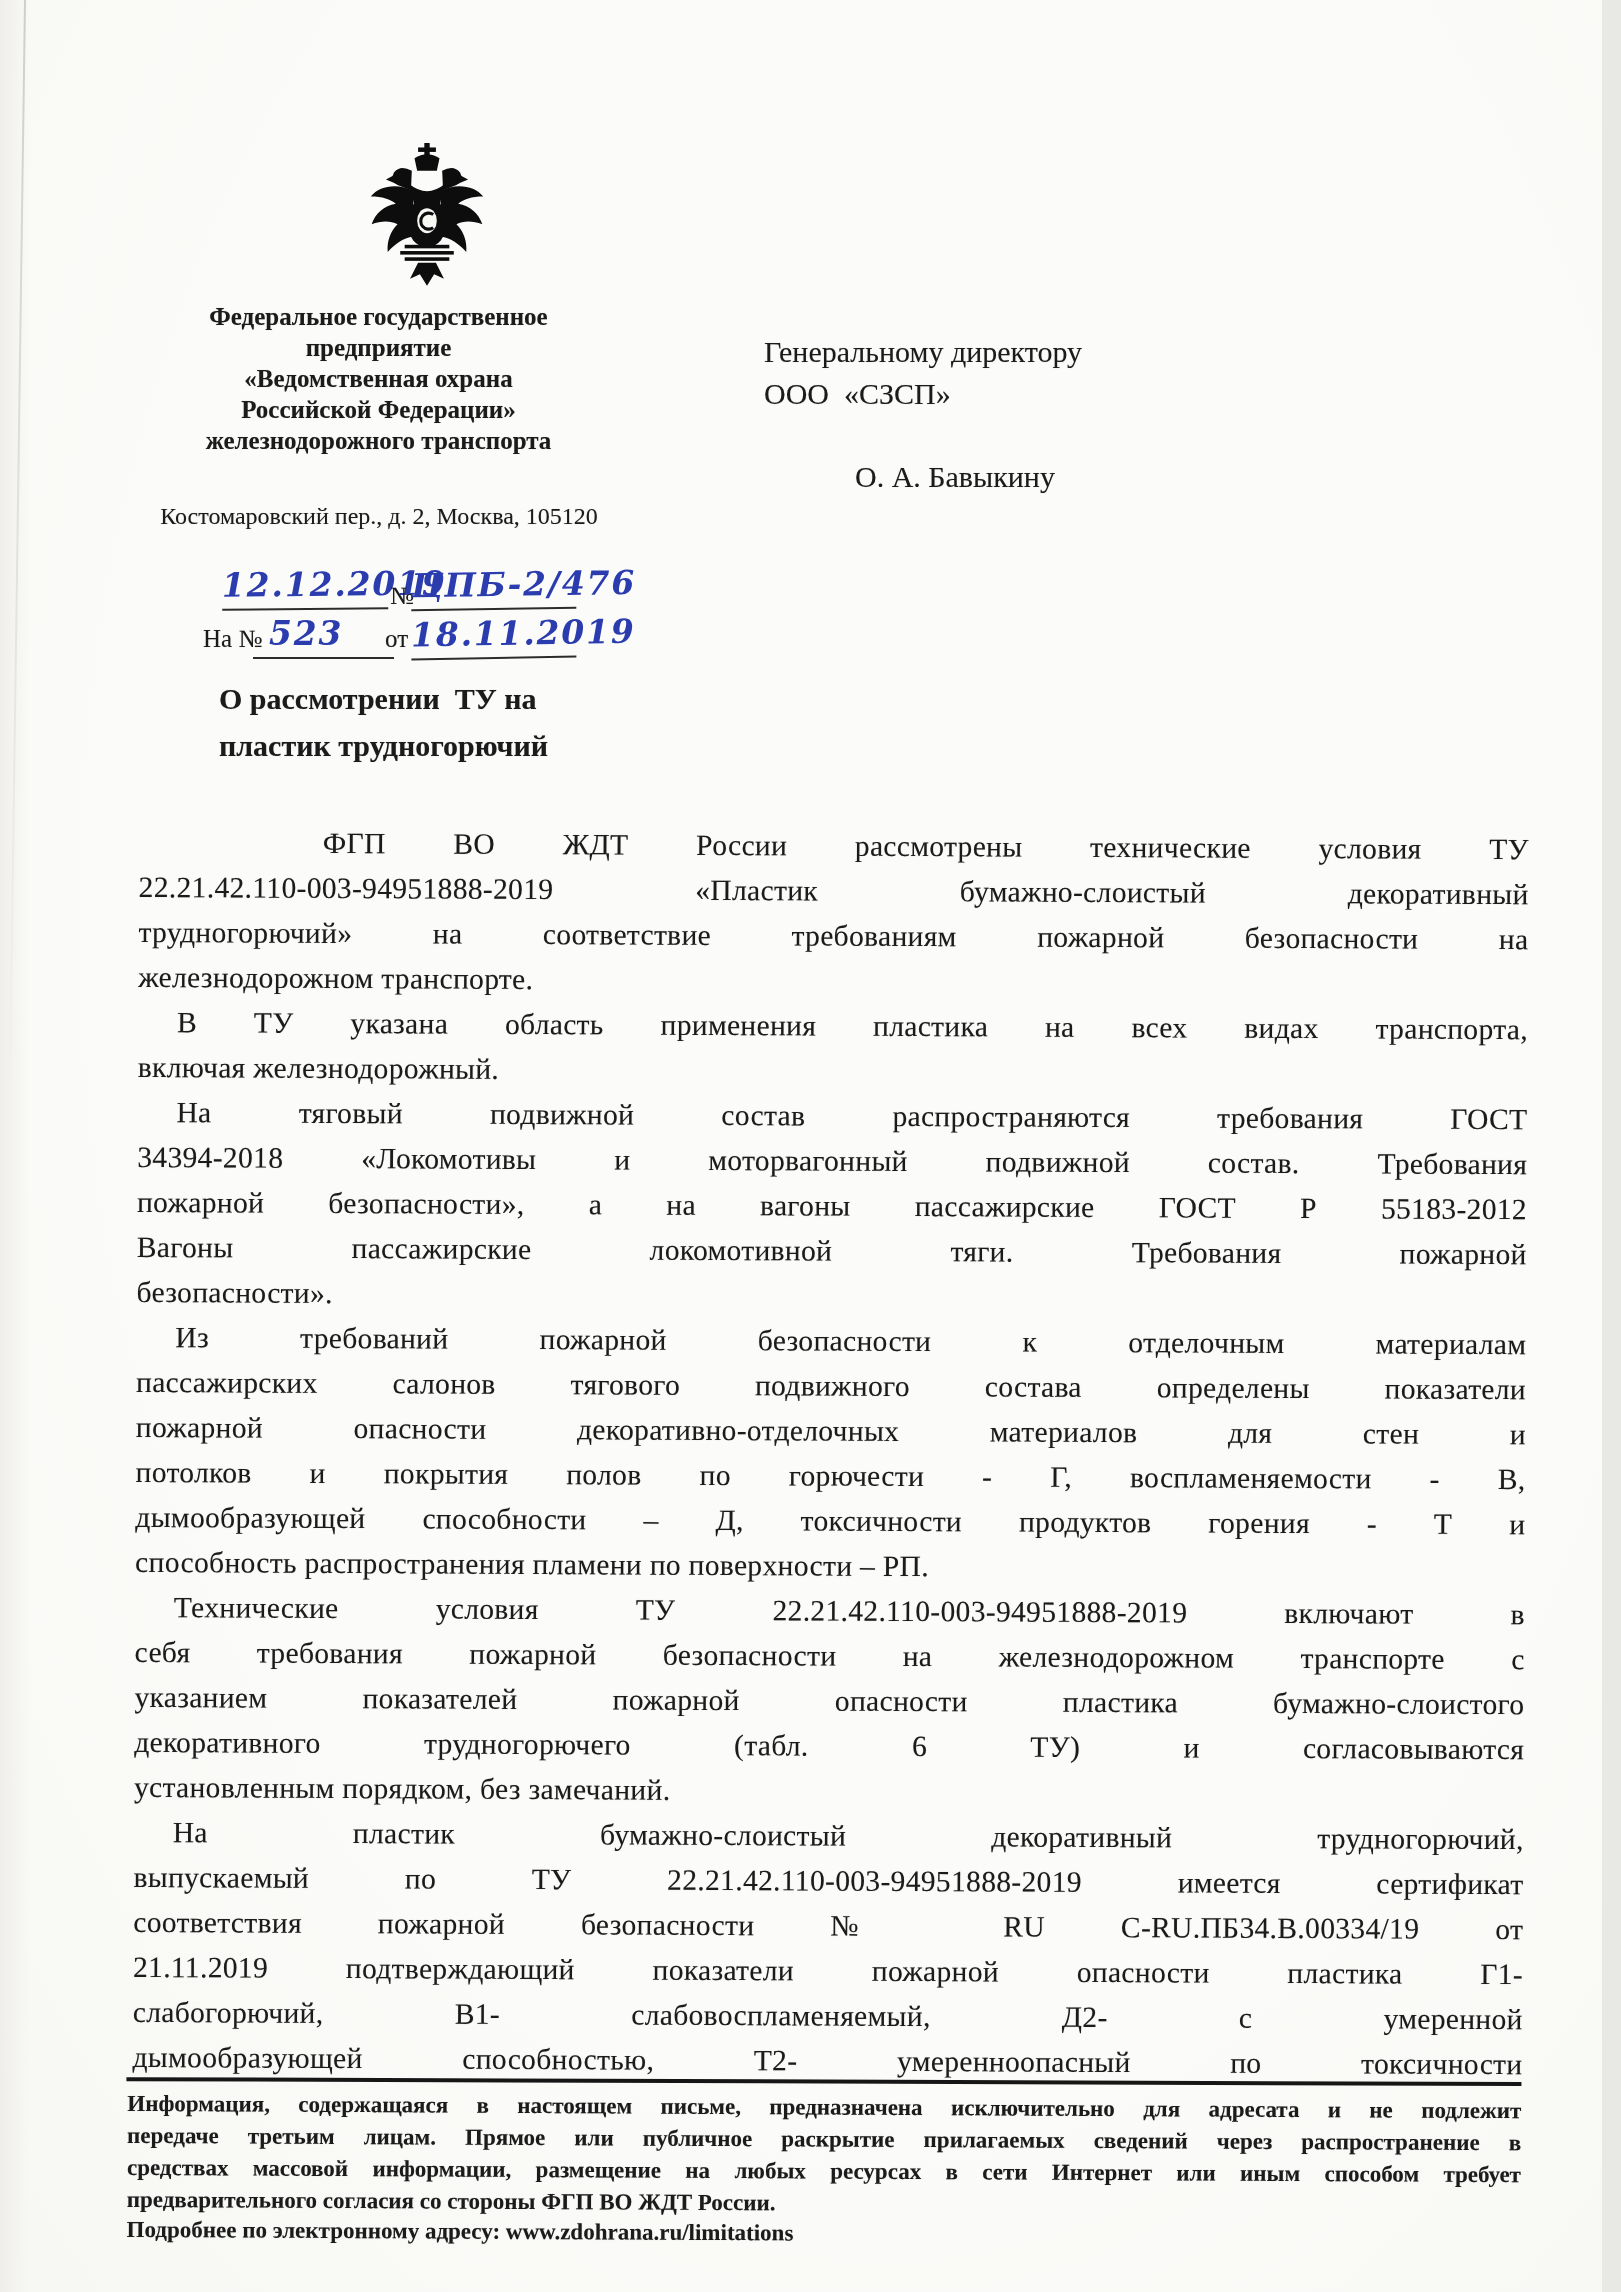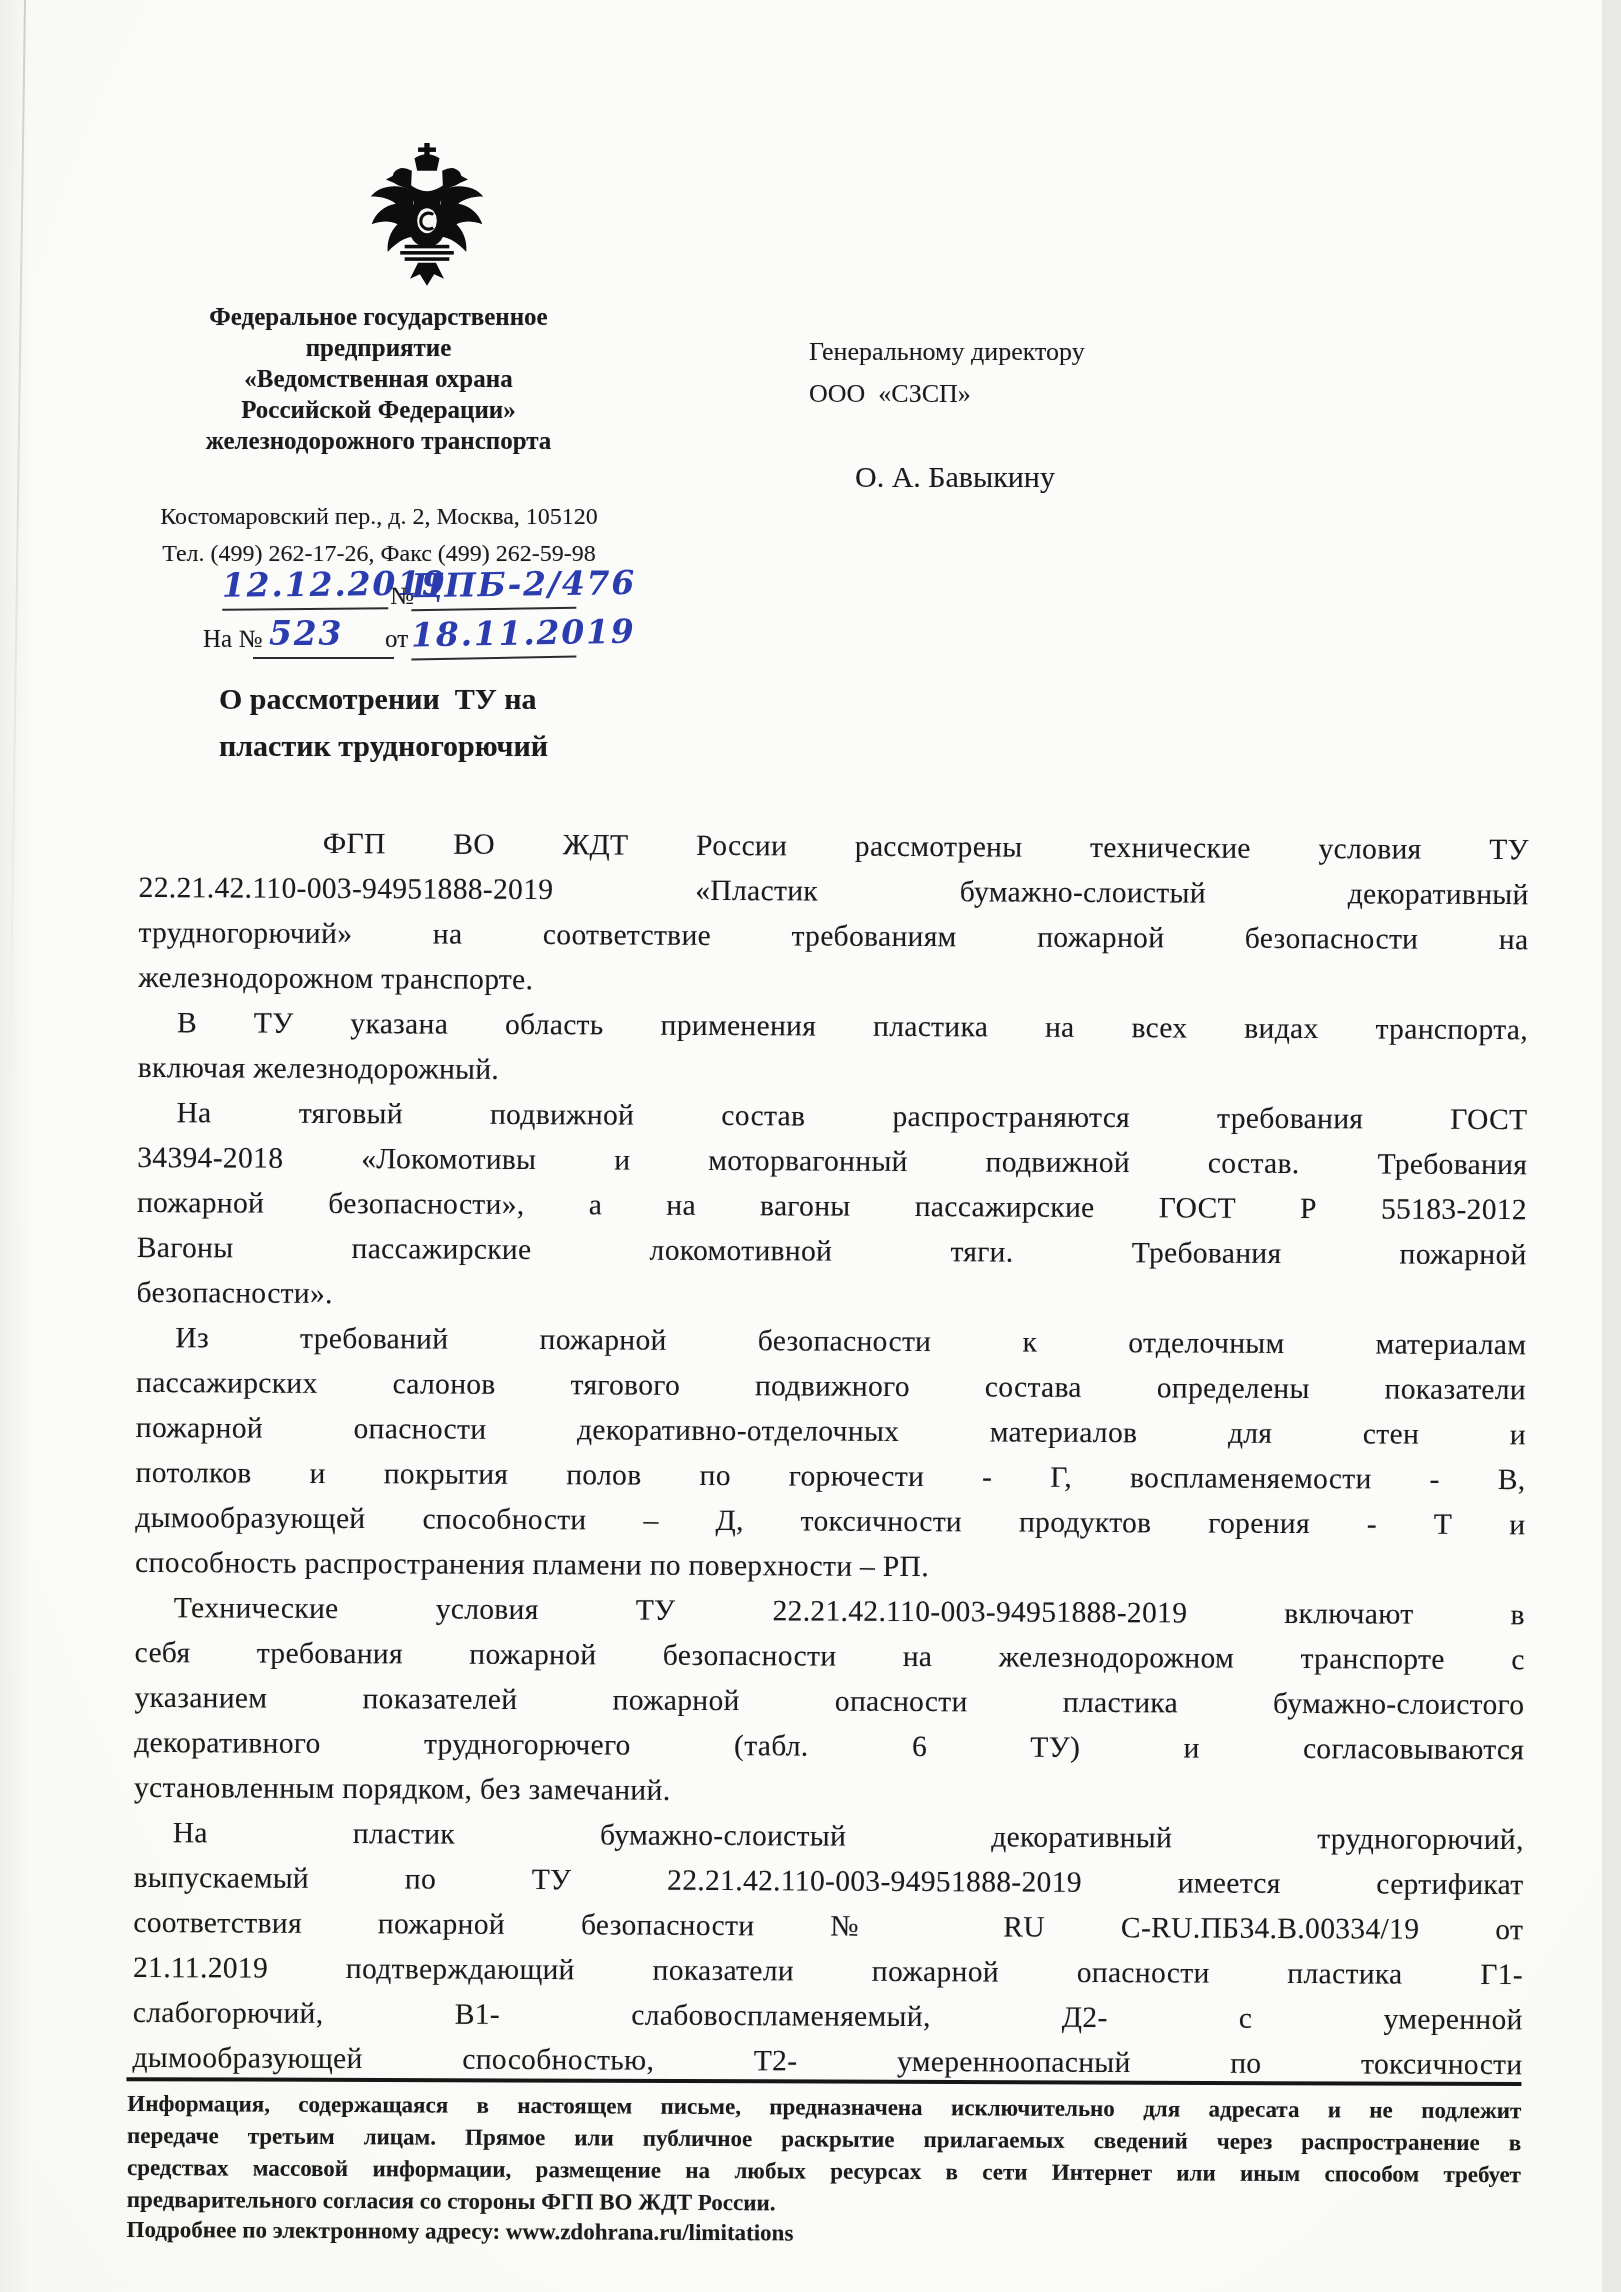--- a/index.html
+++ b/index.html
@@ -42,22 +42,22 @@
   .ref-label{position:absolute;font-size:25px;text-shadow:0 0 0.9px rgba(20,20,20,.3);}
   #ref-date{left:222px;top:564px;width:166px;transform:rotate(-0.6deg);}
   #ref-no-sign{left:390px;top:582px;}
   #ref-number{left:411px;top:564px;width:165px;transform:rotate(-0.8deg);}
   #ref-na{left:203px;top:625px;}
   #ref-in-num{left:253px;top:613px;width:125px;text-align:left;padding-left:16px;}
   #ref-ot{left:385px;top:625px;}
   #ref-in-date{left:411px;top:613px;width:165px;transform:rotate(-1deg);}
   
   .addressee{
-    position:absolute;left:809px;top:331px;
-    font-size:26px;line-height:42px;white-space:pre-wrap;
+    position:absolute;left:764px;top:331px;
+    font-size:30px;line-height:42px;white-space:pre-wrap;
     text-shadow:0 0 0.9px rgba(20,20,20,.3);
   }
   .addressee-person{
     position:absolute;left:824px;top:460px;font-size:30px;
     text-shadow:0 0 0.9px rgba(20,20,20,.3);
     margin-left:31px;
   }
   
   .subject{
     position:absolute;left:219px;top:675px;
@@ -128,21 +128,20 @@
   <div class="org">
     <div>Федеральное государственное</div>
     <div>предприятие</div>
     <div>«Ведомственная охрана</div>
     <div>Российской Федерации»</div>
     <div>железнодорожного транспорта</div>
   </div>
 
   <div class="contact">
     <div>Костомаровский пер., д. 2, Москва, 105120</div>
-    <div>Тел. (499) 262-17-26, Факс (499) 262-59-98</div>
   </div>
 
   <span class="hw" id="ref-date">12.12.2019</span>
   <span class="ref-label" id="ref-no-sign">№</span>
   <span class="hw" id="ref-number">ЦПБ-2/476</span>
   <span class="ref-label" id="ref-na">На №</span>
   <span class="hw" id="ref-in-num">523</span>
   <span class="ref-label" id="ref-ot">от</span>
   <span class="hw" id="ref-in-date">18.11.2019</span>
 

